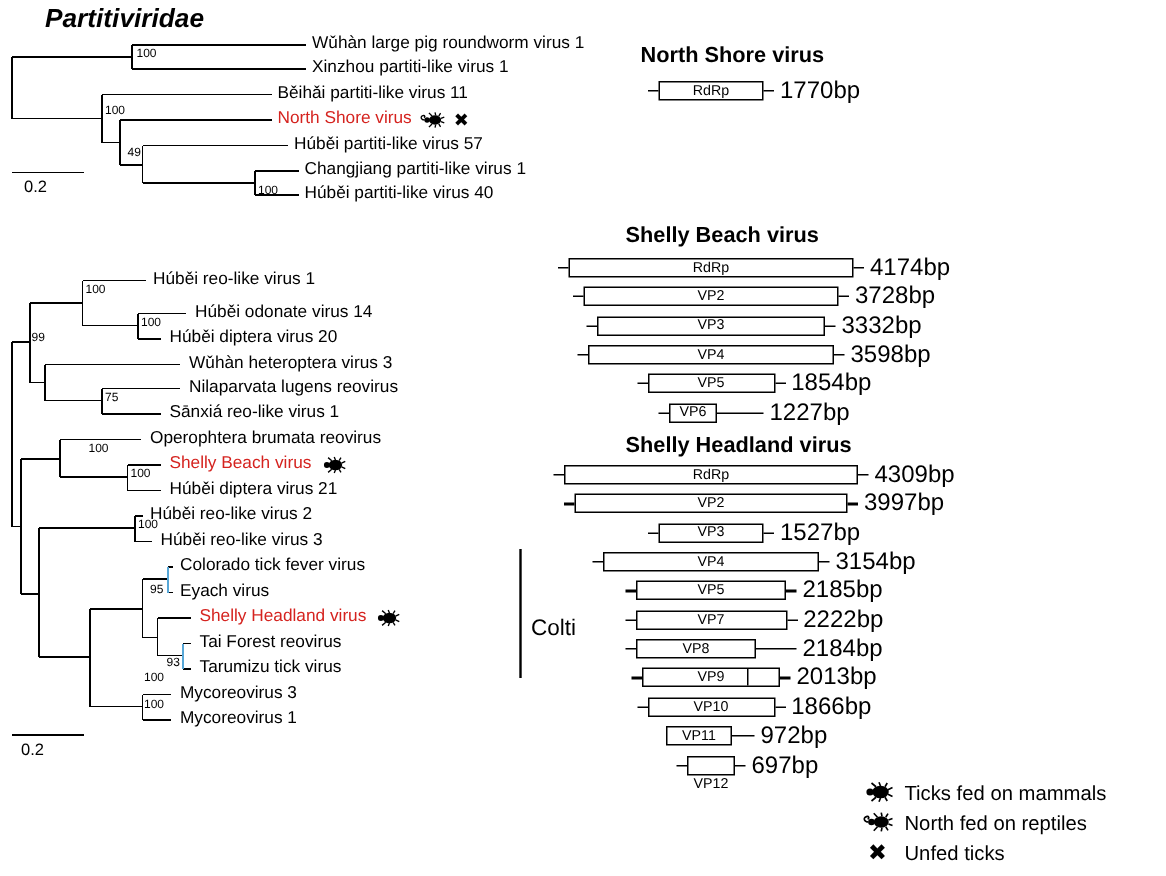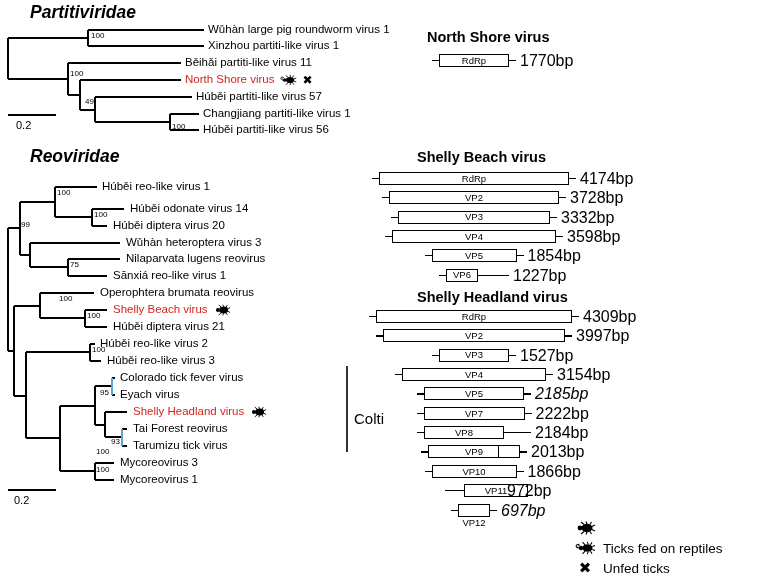--- a/index.html
+++ b/index.html
@@ -62,35 +62,34 @@
   </svg>
 
   <svg class="tree-svg" width="777" height="584">
     <path class="tree-line" d="M8 38 V79 M8 38 H88 M88 30 V46 M88 30 H204 M88 46 H204 M8 79 H68 M68 63 V95 M68 63 H181 M68 95 H80 M80 80 V110 M80 80 H181 M80 110 H95 M95 97 V122 M95 97 H192 M95 122 H170 M170 114 V130 M170 114 H199 M170 130 H199 M8 115 H56"></path>
     <path class="tree-line" d="M8 228 V351 M8 228 H20 M20 202 V255 M20 202 H55 M20 255 H30 M55 187 V217 M55 187 H97 M55 217 H92 M92 209 V226 M92 209 H124 M92 226 H107 M30 243 V267 M30 243 H120 M30 267 H68 M68 259 V276 M68 259 H120 M68 276 H107 M8 351 H14 M14 306 V396 M14 306 H40 M14 396 H26 M40 293 V318 M40 293 H94 M40 318 H85 M85 310 V327 M85 310 H107 M85 327 H107 M26 352 V438 M26 352 H90 M26 438 H60 M90 344 V361 M90 344 H95 M90 361 H101 M60 406 V471 M60 406 H95 M60 471 H95 M95 386 V425 M95 386 H112 M95 425 H105 M112 378 H115 M112 395 H115 M105 412 V437 M105 412 H127 M105 437 H122 M122 429 H127 M122 446 H127 M95 463 V480 M95 463 H114 M95 480 H114 M8 490 H56"></path>
     <path class="blue-branch" d="M112 378 V395 M122 429 V446"></path>
     <path class="bracket" d="M347 366 V452"></path>
   </svg>
 
   <div class="fam-title" style="left:30px;top:2px">Partitiviridae</div>
-  <div class="fam-title" style="left:30px;top:146px">Reoviridae</div>
 
   <div class="tip" style="left:208px;top:30px">Wǔhàn large pig roundworm virus 1</div>
   <div class="tip" style="left:208px;top:46px">Xinzhou partiti-like virus 1</div>
   <div class="tip" style="left:185px;top:63px">Běihǎi partiti-like virus 11</div>
   <div class="tip" style="left:185px;top:80px">
     <span class="hl">North Shore virus</span>
     <svg class="tip-icon">
         <use href="#tick2"></use>
       </svg>
     <span class="cross sm">✖</span>
   </div>
   <div class="tip" style="left:196px;top:97px">Húběi partiti-like virus 57</div>
   <div class="tip" style="left:203px;top:114px">Changjiang partiti-like virus 1</div>
-  <div class="tip" style="left:203px;top:130px">Húběi partiti-like virus 56</div>
+  <div class="tip" style="left:203px;top:130px">Húběi partiti-like virus 40</div>
 
   <div class="boot" style="left:91px;top:32px">100</div>
   <div class="boot" style="left:70px;top:70px">100</div>
   <div class="boot" style="left:85px;top:98px">49</div>
   <div class="boot" style="left:172px;top:123px">100</div>
   <div class="scale-label" style="left:16px;top:119px">0.2</div>
 
   <div class="tip" style="left:102px;top:187px">Húběi reo-like virus 1</div>
   <div class="tip" style="left:130px;top:209px">Húběi odonate virus 14</div>
   <div class="tip" style="left:113px;top:226px">Húběi diptera virus 20</div>
@@ -219,21 +218,21 @@
         <div class="seg-box" style="width: 144px; left: 78px;">
           <span class="seg-name">VP4</span>
         </div>
         <div class="seg-bp" style="left: 233px;">3154bp</div>
       </div>
       <div class="seg-row" style="top: 77.4px;">
         <div class="seg-line" style="width: 114px; left: 93px;"></div>
         <div class="seg-box" style="width: 100px; left: 100px;">
           <span class="seg-name">VP5</span>
         </div>
-        <div class="seg-bp" style="left: 211px; font-style: italic;">2185bp</div>
+        <div class="seg-bp" style="left: 211px;">2185bp</div>
       </div>
       <div class="seg-row" style="top: 96.75px;">
         <div class="seg-line" style="width: 115px; left: 92.5px;"></div>
         <div class="seg-box" style="width: 101px; left: 99.5px;">
           <span class="seg-name">VP7</span>
         </div>
         <div class="seg-bp" style="left: 211.5px;">2222bp</div>
       </div>
       <div class="seg-row" style="top: 116.1px;">
         <div class="seg-line" style="width: 114px; left: 93px;"></div>
@@ -252,42 +251,43 @@
       </div>
       <div class="seg-row" style="top: 154.8px;">
         <div class="seg-line" style="width: 99px; left: 100.5px;"></div>
         <div class="seg-box" style="width: 85px; left: 107.5px;">
           <span class="seg-name">VP10</span>
         </div>
         <div class="seg-bp" style="left: 203.5px;">1866bp</div>
       </div>
       <div class="seg-row" style="top: 174.15px;">
         <div class="seg-line" style="width: 58px; left: 121px;"></div>
-        <div class="seg-box" style="width: 64px; left: 140px;">
+        <div class="seg-box" style="width: 44px; left: 120px;">
           <span class="seg-name">VP11</span>
         </div>
         <div class="seg-bp" style="left: 183px;">972bp</div>
       </div>
       <div class="seg-row" style="top: 193.5px;">
         <div class="seg-line" style="width: 46px; left: 127px;"></div>
         <div class="seg-box" style="width: 32px; left: 134px;"></div>
-        <div class="seg-bp" style="left: 177px; font-style: italic;">697bp</div>
+        <div class="seg-bp" style="left: 177px;">697bp</div>
         <div class="seg-name-below">VP12</div>
       </div>
     </div>
 
   <div class="legend-row" style="left:574px;top:519px">
     <svg class="legend-icon">
         <use href="#tick"></use>
       </svg>
+    <span>Ticks fed on mammals</span>
   </div>
   <div class="legend-row" style="left:574px;top:539px">
     <svg class="legend-icon">
         <use href="#tick2"></use>
       </svg>
-    <span>Ticks fed on reptiles</span>
+    <span>North fed on reptiles</span>
   </div>
   <div class="legend-row" style="left:574px;top:559px">
     <span class="cross" style="width:22px;text-align:center;font-size:15px">✖</span>
     <span>Unfed ticks</span>
   </div>
 
 </div>
 
 </body></html>

